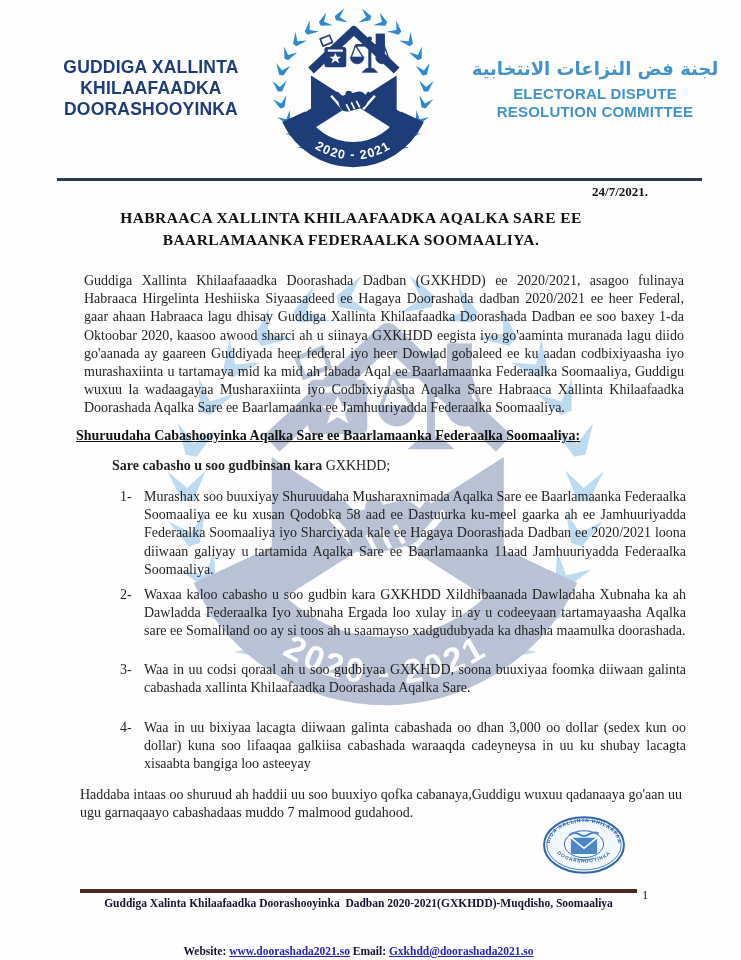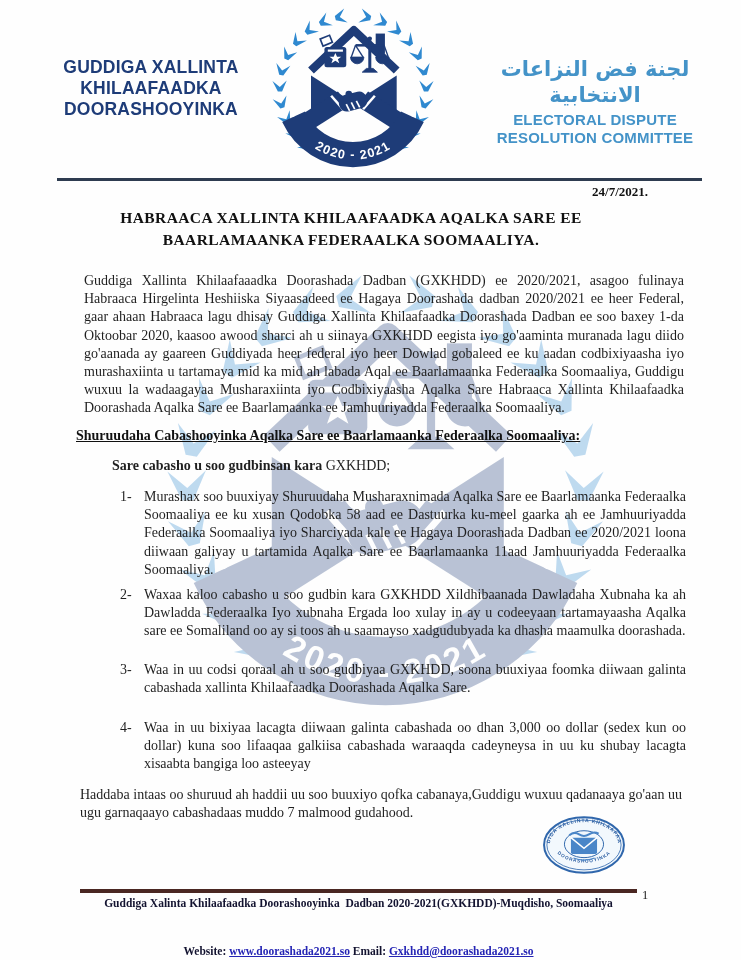--- a/index.html
+++ b/index.html
@@ -4,21 +4,21 @@
 <style>
   html,body{margin:0;padding:0;background:#fff;}
   .page{position:relative;width:741px;height:960px;background:#fefefe;overflow:hidden;
         font-family:"Liberation Serif",serif;color:#1f1f1f;}
   
   .org-somali{position:absolute;left:48px;top:57px;width:206px;text-align:center;
     font-family:"Liberation Sans",sans-serif;font-weight:bold;font-size:17.5px;line-height:21px;
     color:#1e3c78;letter-spacing:.2px;}
   .logo-header{position:absolute;left:258px;top:5px;width:190px;height:168px;}
   .org-right{position:absolute;left:452px;top:56px;width:286px;text-align:center;}
-  .org-arabic{font-family:"DejaVu Sans",sans-serif;font-weight:bold;font-size:21px;line-height:26px;
+  .org-arabic{font-family:"DejaVu Sans",sans-serif;font-weight:bold;font-size:18px;line-height:26px;
     color:#4493c8;direction:rtl;}
   .org-english{font-family:"Liberation Sans",sans-serif;font-weight:bold;font-size:15px;line-height:18px;
     color:#4493c8;margin-top:3px;letter-spacing:.2px;}
   .top-rule{position:absolute;left:57px;top:178px;width:645px;height:3px;background:#2e3c50;}
   .doc-date{position:absolute;left:498px;top:184px;width:150px;text-align:right;
     font-weight:bold;font-size:13px;color:#111;}
   
   .doc-title{position:absolute;left:45px;top:207px;width:612px;text-align:center;
     font-weight:bold;font-size:15.5px;line-height:21.5px;letter-spacing:.4px;color:#111;}
   .intro{position:absolute;left:84px;top:272px;width:600px;text-align:justify;

